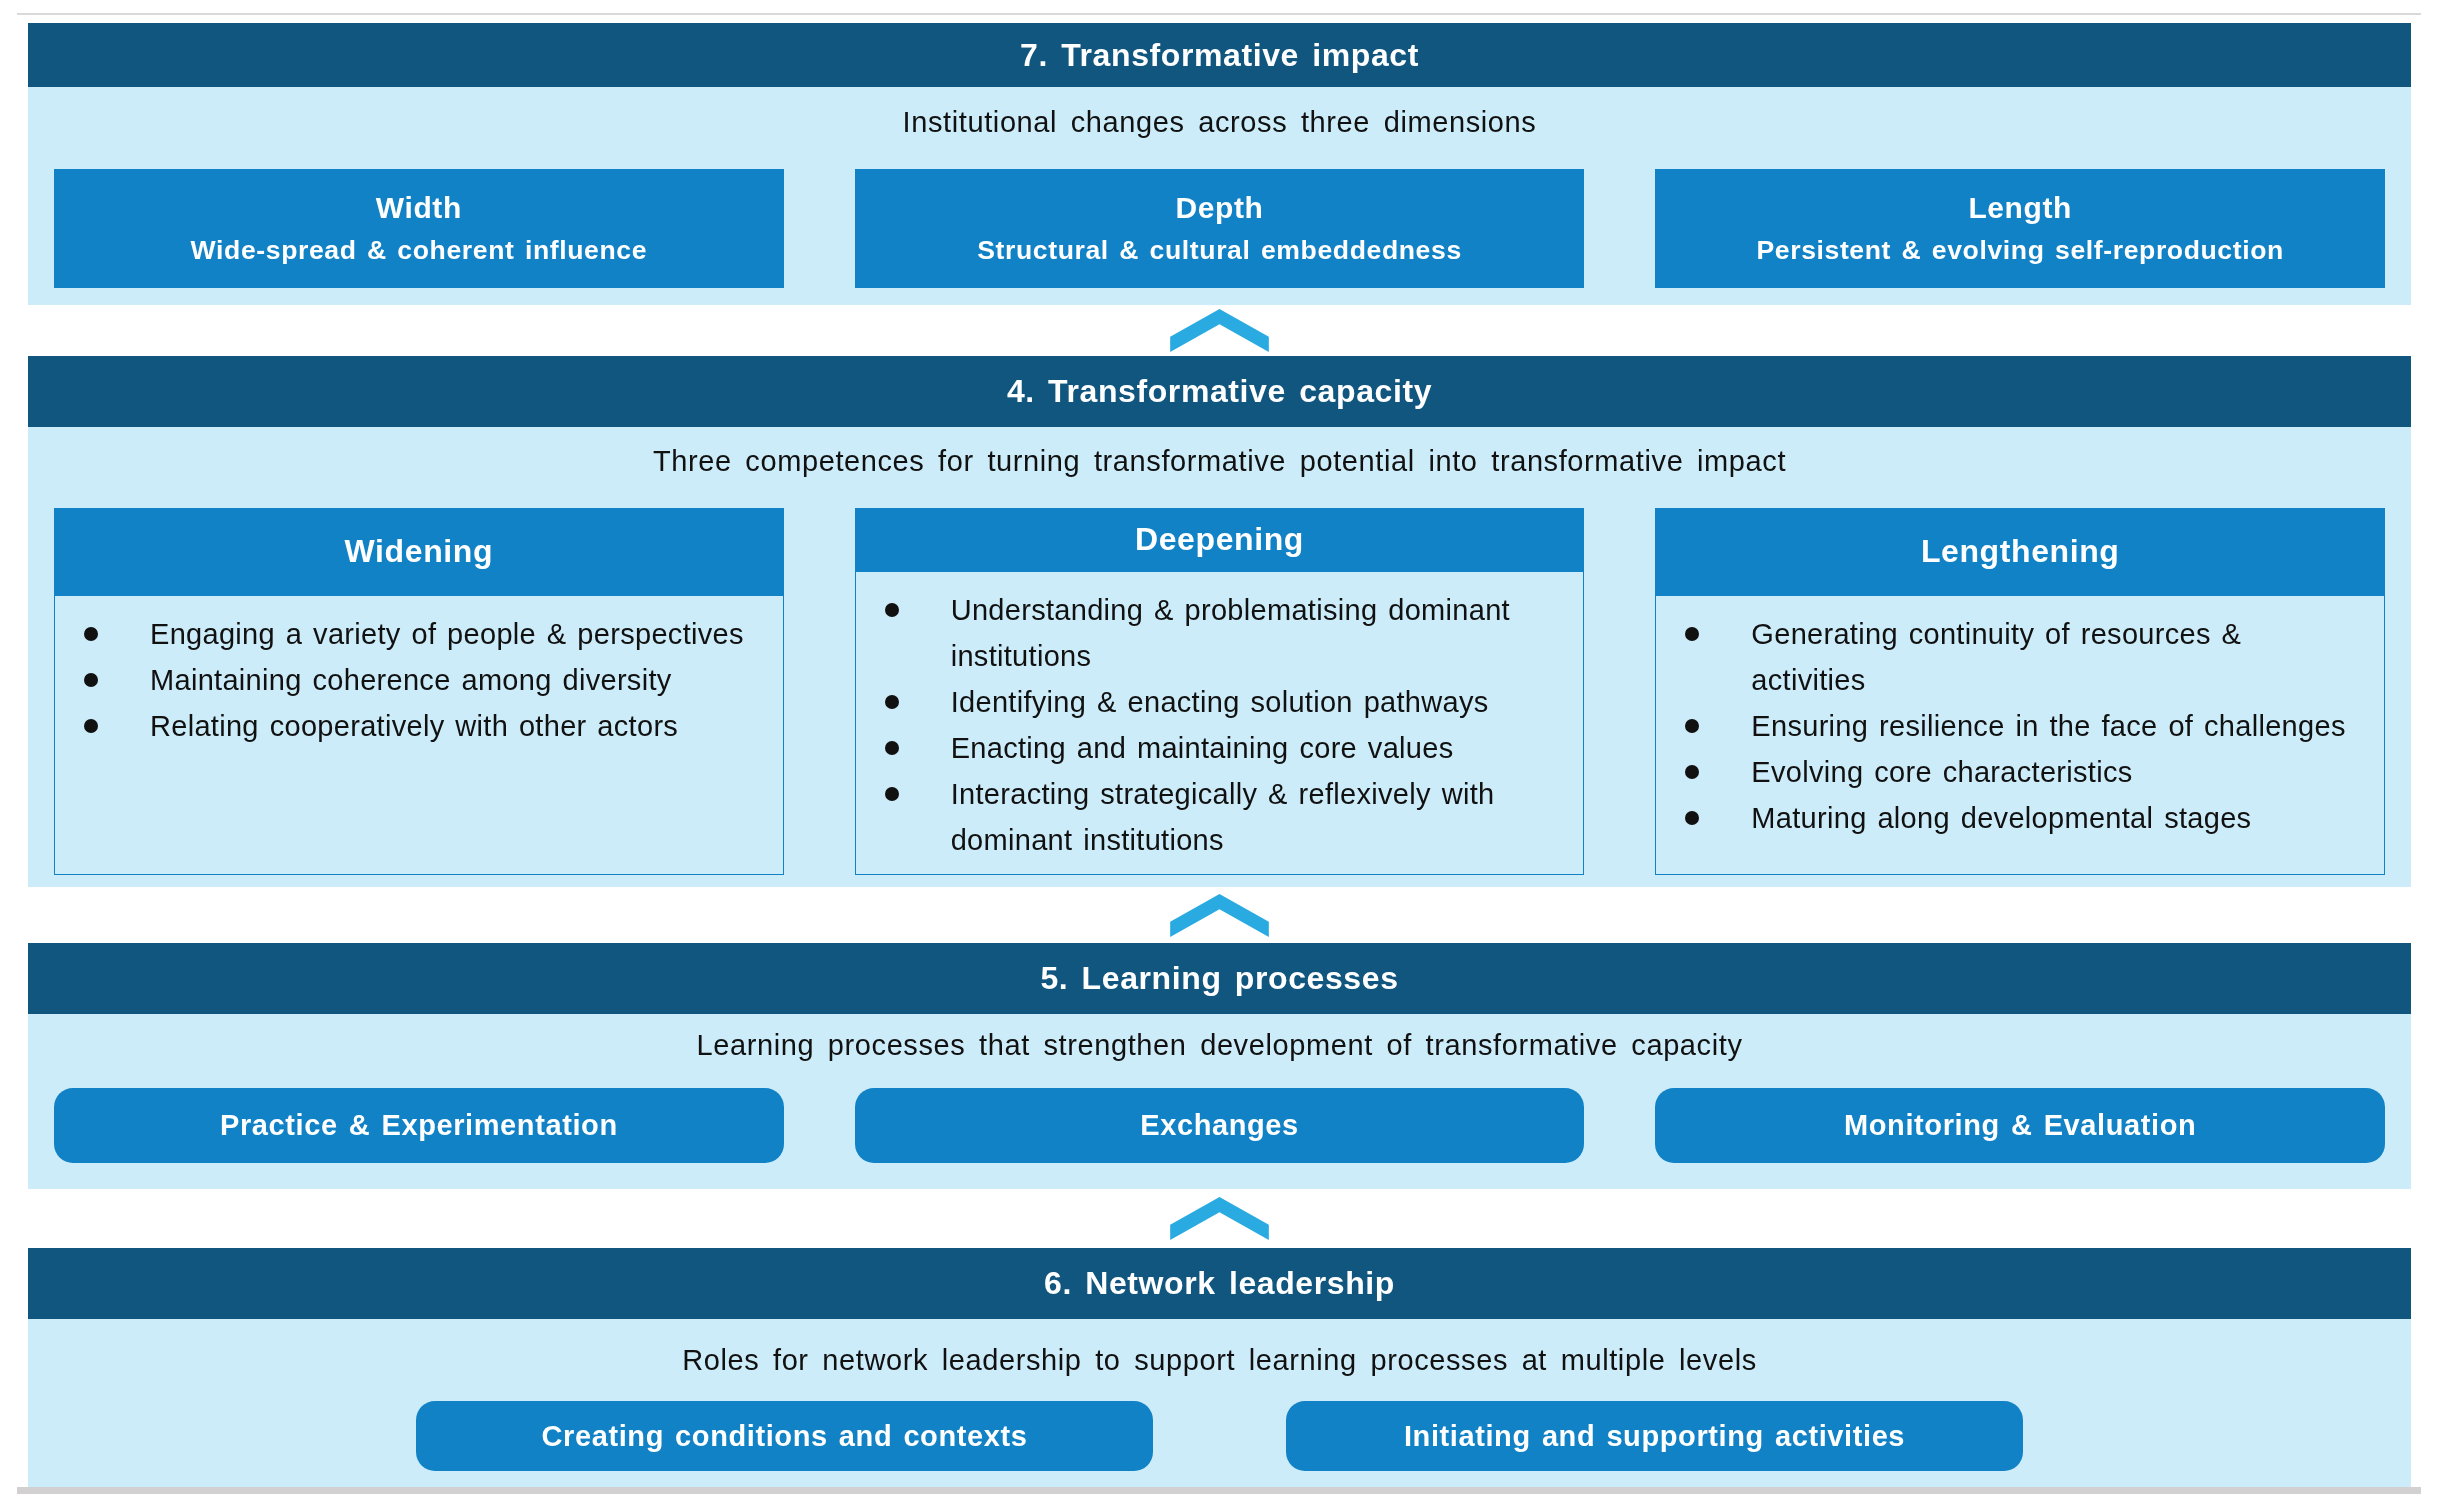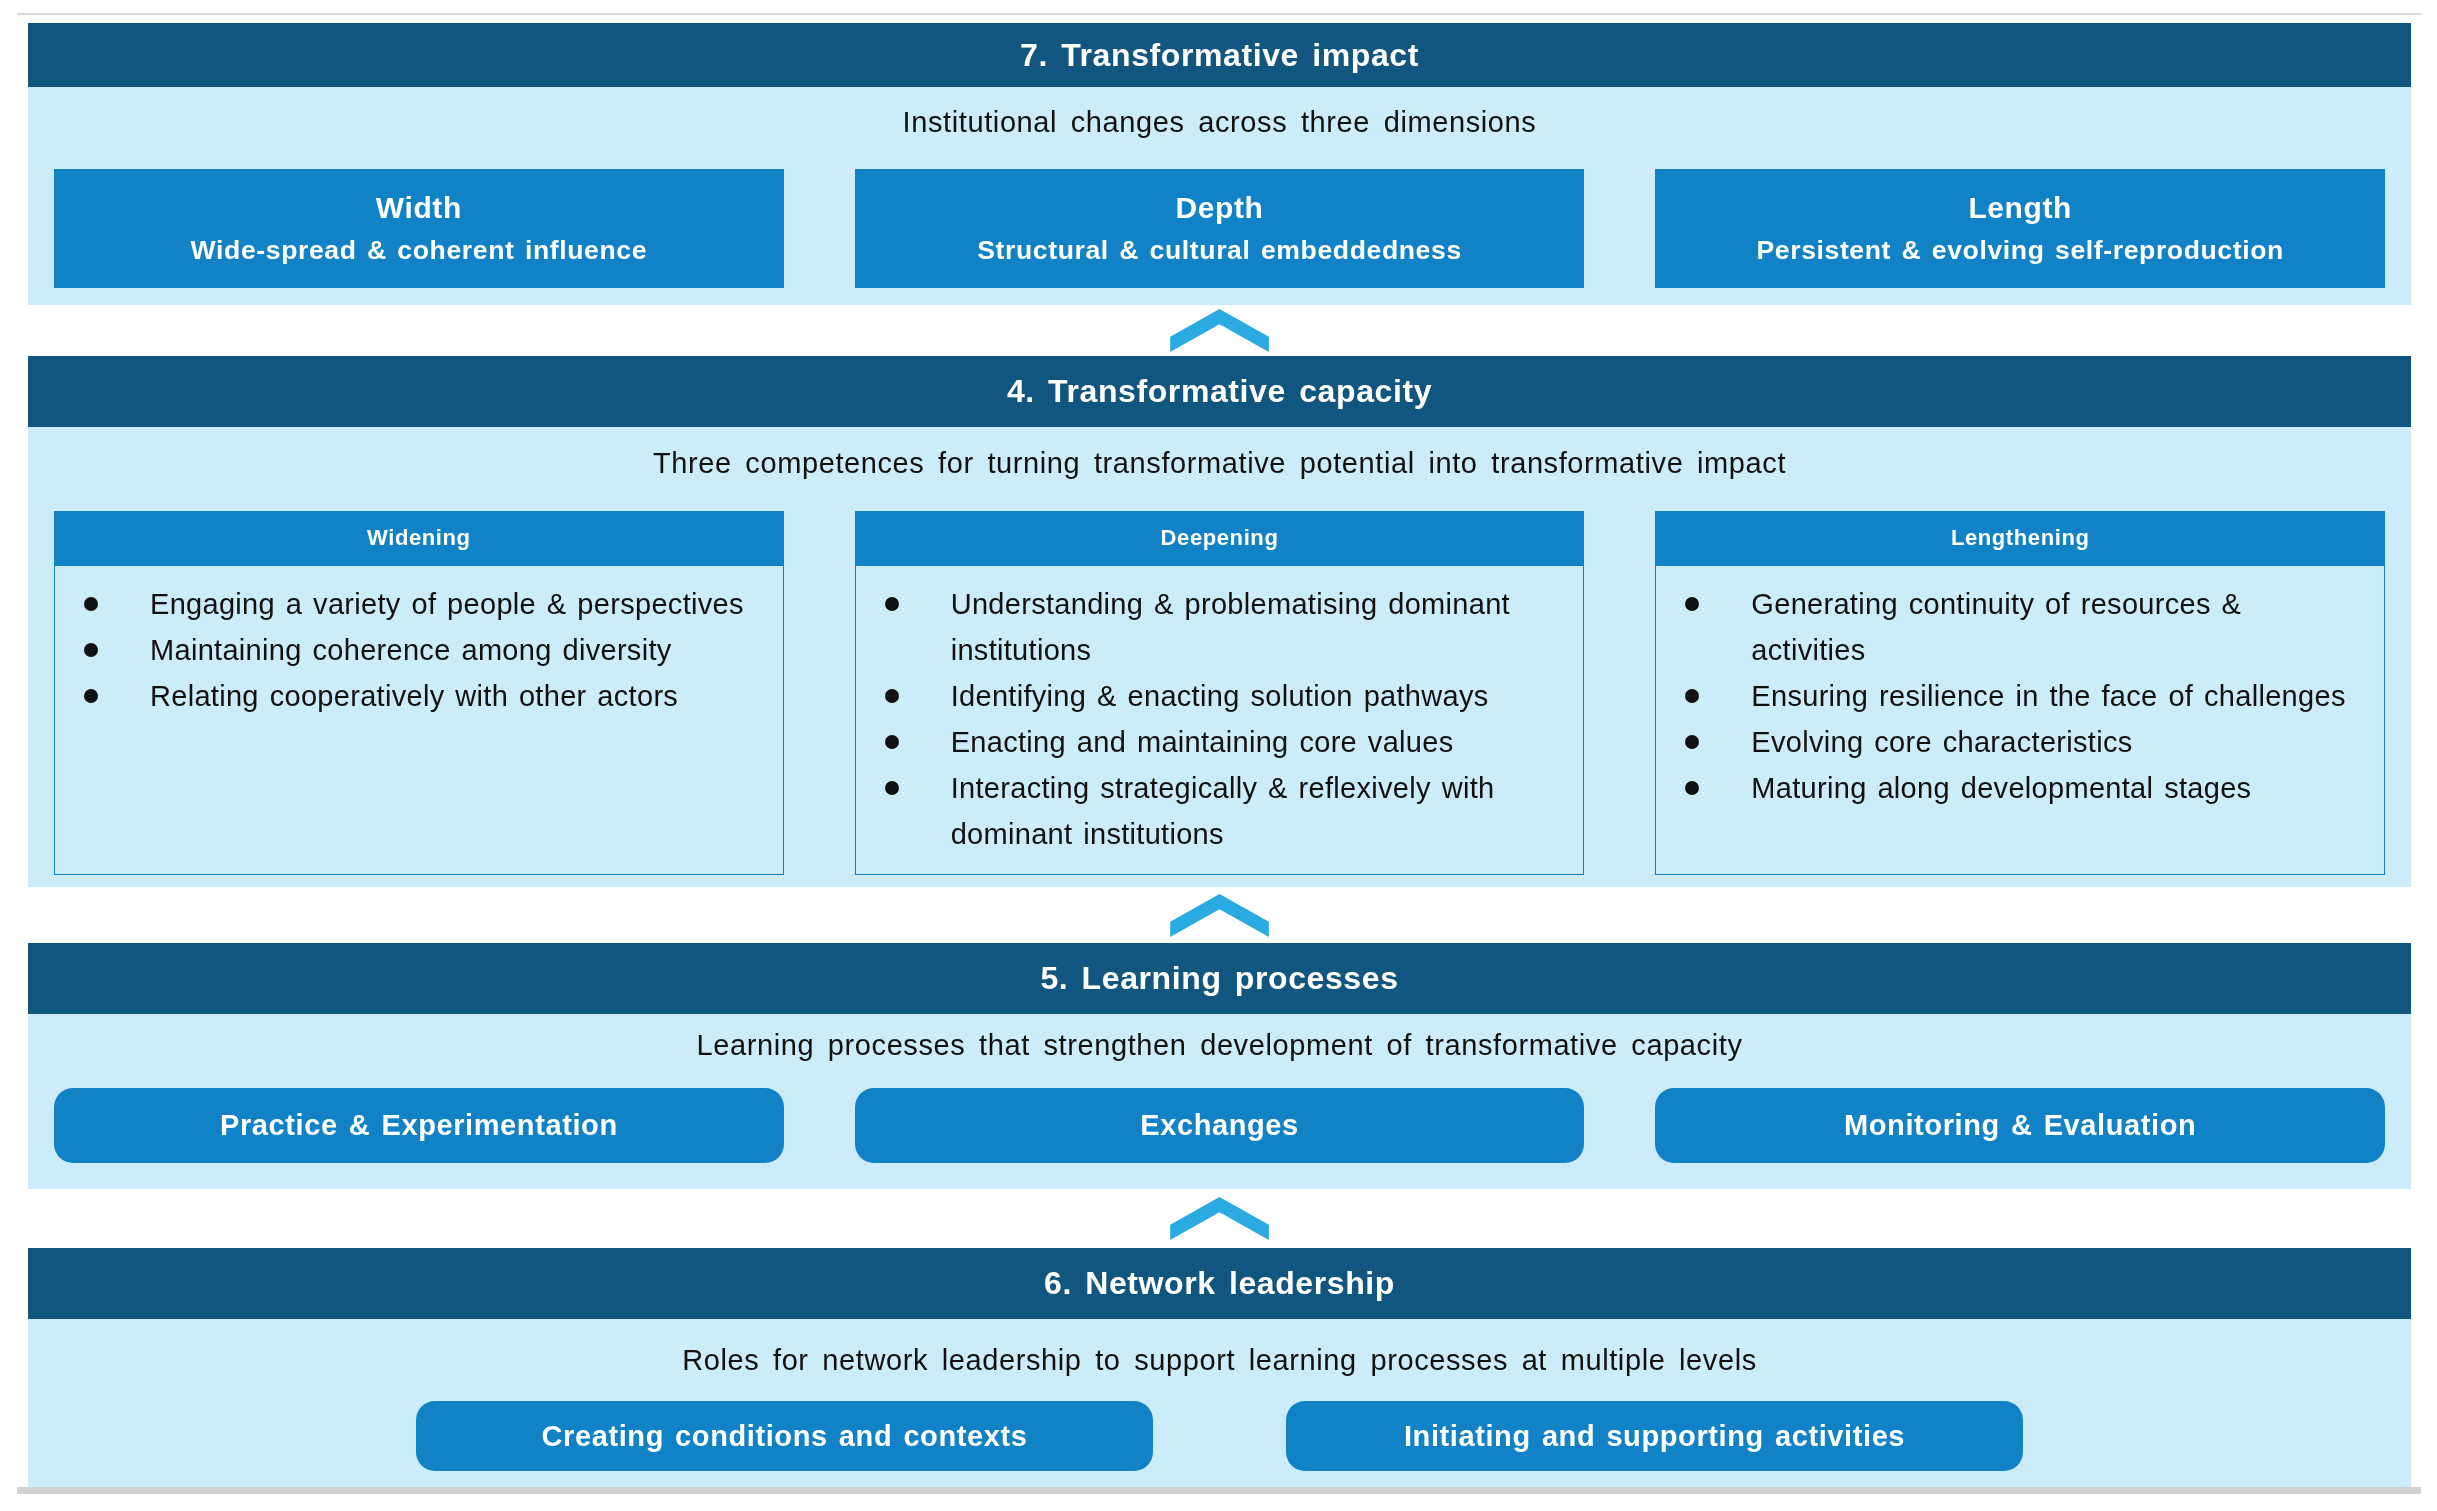--- a/index.html
+++ b/index.html
@@ -67,23 +67,23 @@
     display: flex; flex-direction: column; align-items: center; justify-content: center;
     gap: 10px; text-align: center;
   }
   .dim-title { font-size: 30px; font-weight: bold; letter-spacing: 0.6px; }
   .dim-desc  { font-size: 26.6px; font-weight: bold; letter-spacing: 0.6px; word-spacing: 2.5px; }
 
   
   .cols-row { height: 367px; align-items: stretch; }
   .col { flex: 1; display: flex; flex-direction: column; }
   .col-header {
-    height: 54px; background: var(--box-blue); color: #ffffff;
-    display: flex; align-items: center; justify-content: center;
-    font-size: 22px; font-weight: bold; letter-spacing: 0.6px;
+    height: 87px; background: var(--box-blue); color: #ffffff;
+    display: flex; align-items: center; justify-content: center;
+    font-size: 32px; font-weight: bold; letter-spacing: 0.6px;
   }
   .col-list {
     flex: 1; list-style: none; background: var(--panel-blue);
     border: 1.9px solid var(--box-blue);
     padding: 15px 19px 11.4px 0;
   }
   .col-list li {
     position: relative; padding-left: 95px;
     font-size: 29px; line-height: 46px; color: var(--ink);
     letter-spacing: 0.3px; word-spacing: 2.5px;

